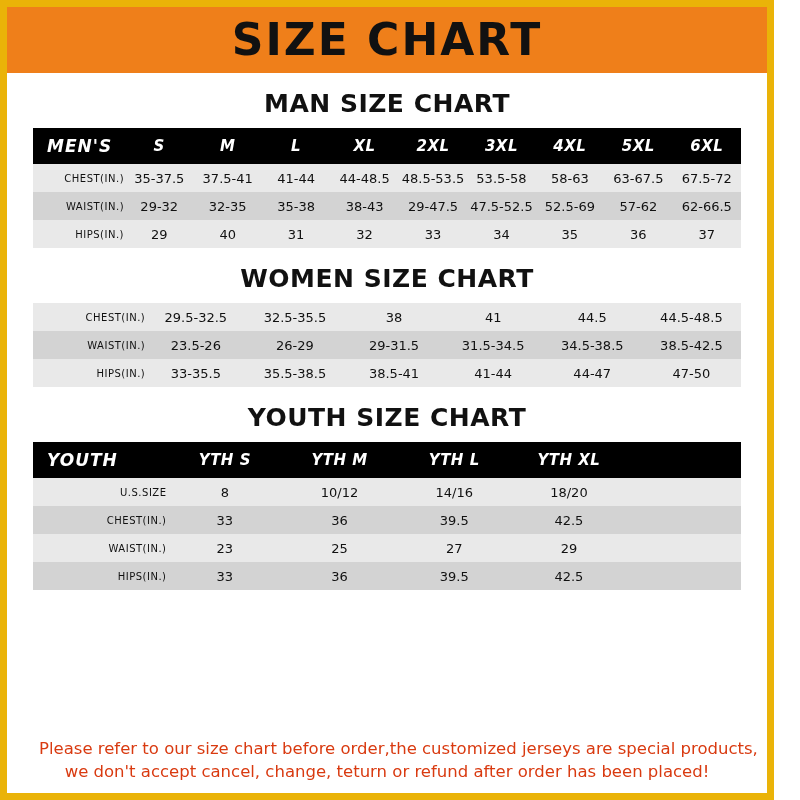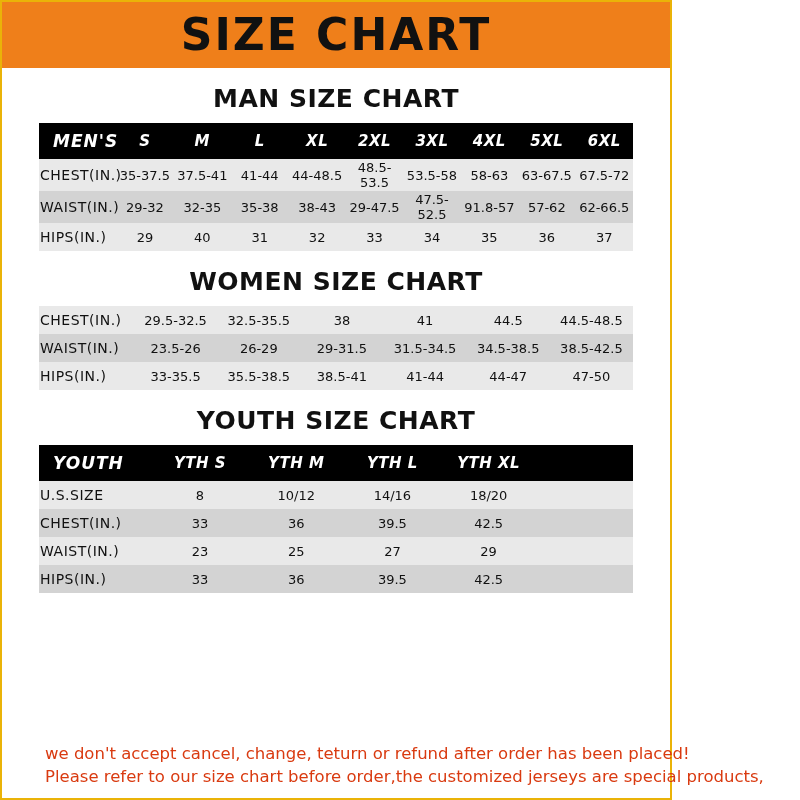--- a/index.html
+++ b/index.html
@@ -8,24 +8,24 @@
   }
   body {
     width: 800px;
     height: 800px;
     background: #ffffff;
     font-family: "DejaVu Sans", sans-serif;
     overflow: hidden;
   }
   .page {
     position: relative;
-    width: 672px;
+    width: 774px;
     height: 800px;
     box-sizing: border-box;
-    border: 2px solid #eab308;
+    border: 7px solid #eab308;
     background: #ffffff;
     display: flex;
     flex-direction: column;
   }
   .header-band {
     background: #ef7f1a;
     height: 66px;
     display: flex;
     align-items: center;
     justify-content: center;
@@ -33,21 +33,21 @@
   .header-title {
     font-family: "DejaVu Sans", sans-serif;
     font-weight: bold;
     font-size: 44px;
     letter-spacing: 2px;
     color: #111111;
     line-height: 1;
   }
   .content {
     flex: 1;
-    padding: 0 37px;
+    padding: 0 26px;
     box-sizing: border-box;
     display: flex;
     flex-direction: column;
   }
   .section-title {
     text-align: center;
     font-weight: bold;
     font-size: 25px;
     letter-spacing: 0.5px;
     color: #111111;
@@ -77,22 +77,22 @@
     letter-spacing: 1px;
   }
   table.chart td {
     text-align: center;
     font-size: 13px;
     color: #111111;
     height: 26px;
     vertical-align: middle;
   }
   table.chart td.first-col {
-    text-align: left;
-    font-size: 14px;
+    text-align: right;
+    font-size: 10px;
     letter-spacing: 0.5px;
   }
   tr.row-light { background: #e9e9e9; }
   tr.row-dark  { background: #d3d3d3; }
 
   
   .men col.c0 { width: 13%; }
   .women col.c0 { width: 16%; }
   .youth col.c0 { width: 19%; }
 
@@ -164,21 +164,21 @@
           <td>67.5-72</td>
         </tr>
         <tr class="row-dark">
           <td class="first-col">WAIST(IN.)</td>
           <td>29-32</td>
           <td>32-35</td>
           <td>35-38</td>
           <td>38-43</td>
           <td>29-47.5</td>
           <td>47.5-52.5</td>
-          <td>91.8-57</td>
+          <td>52.5-69</td>
           <td>57-62</td>
           <td>62-66.5</td>
         </tr>
         <tr class="row-light">
           <td class="first-col">HIPS(IN.)</td>
           <td>29</td>
           <td>40</td>
           <td>31</td>
           <td>32</td>
           <td>33</td>
@@ -280,18 +280,18 @@
           <td>33</td>
           <td>36</td>
           <td>39.5</td>
           <td>42.5</td>
           <td></td>
         </tr>
       </tbody>
     </table>
 
     <div class="footer-note">
+      <div>Please refer to our size chart before order,the customized jerseys are special products,</div>
       <div>we don't accept cancel, change, teturn or refund after order has been placed!</div>
-      <div>Please refer to our size chart before order,the customized jerseys are special products,</div>
     </div>
 
   </div>
 </div>
 
 </body></html>

